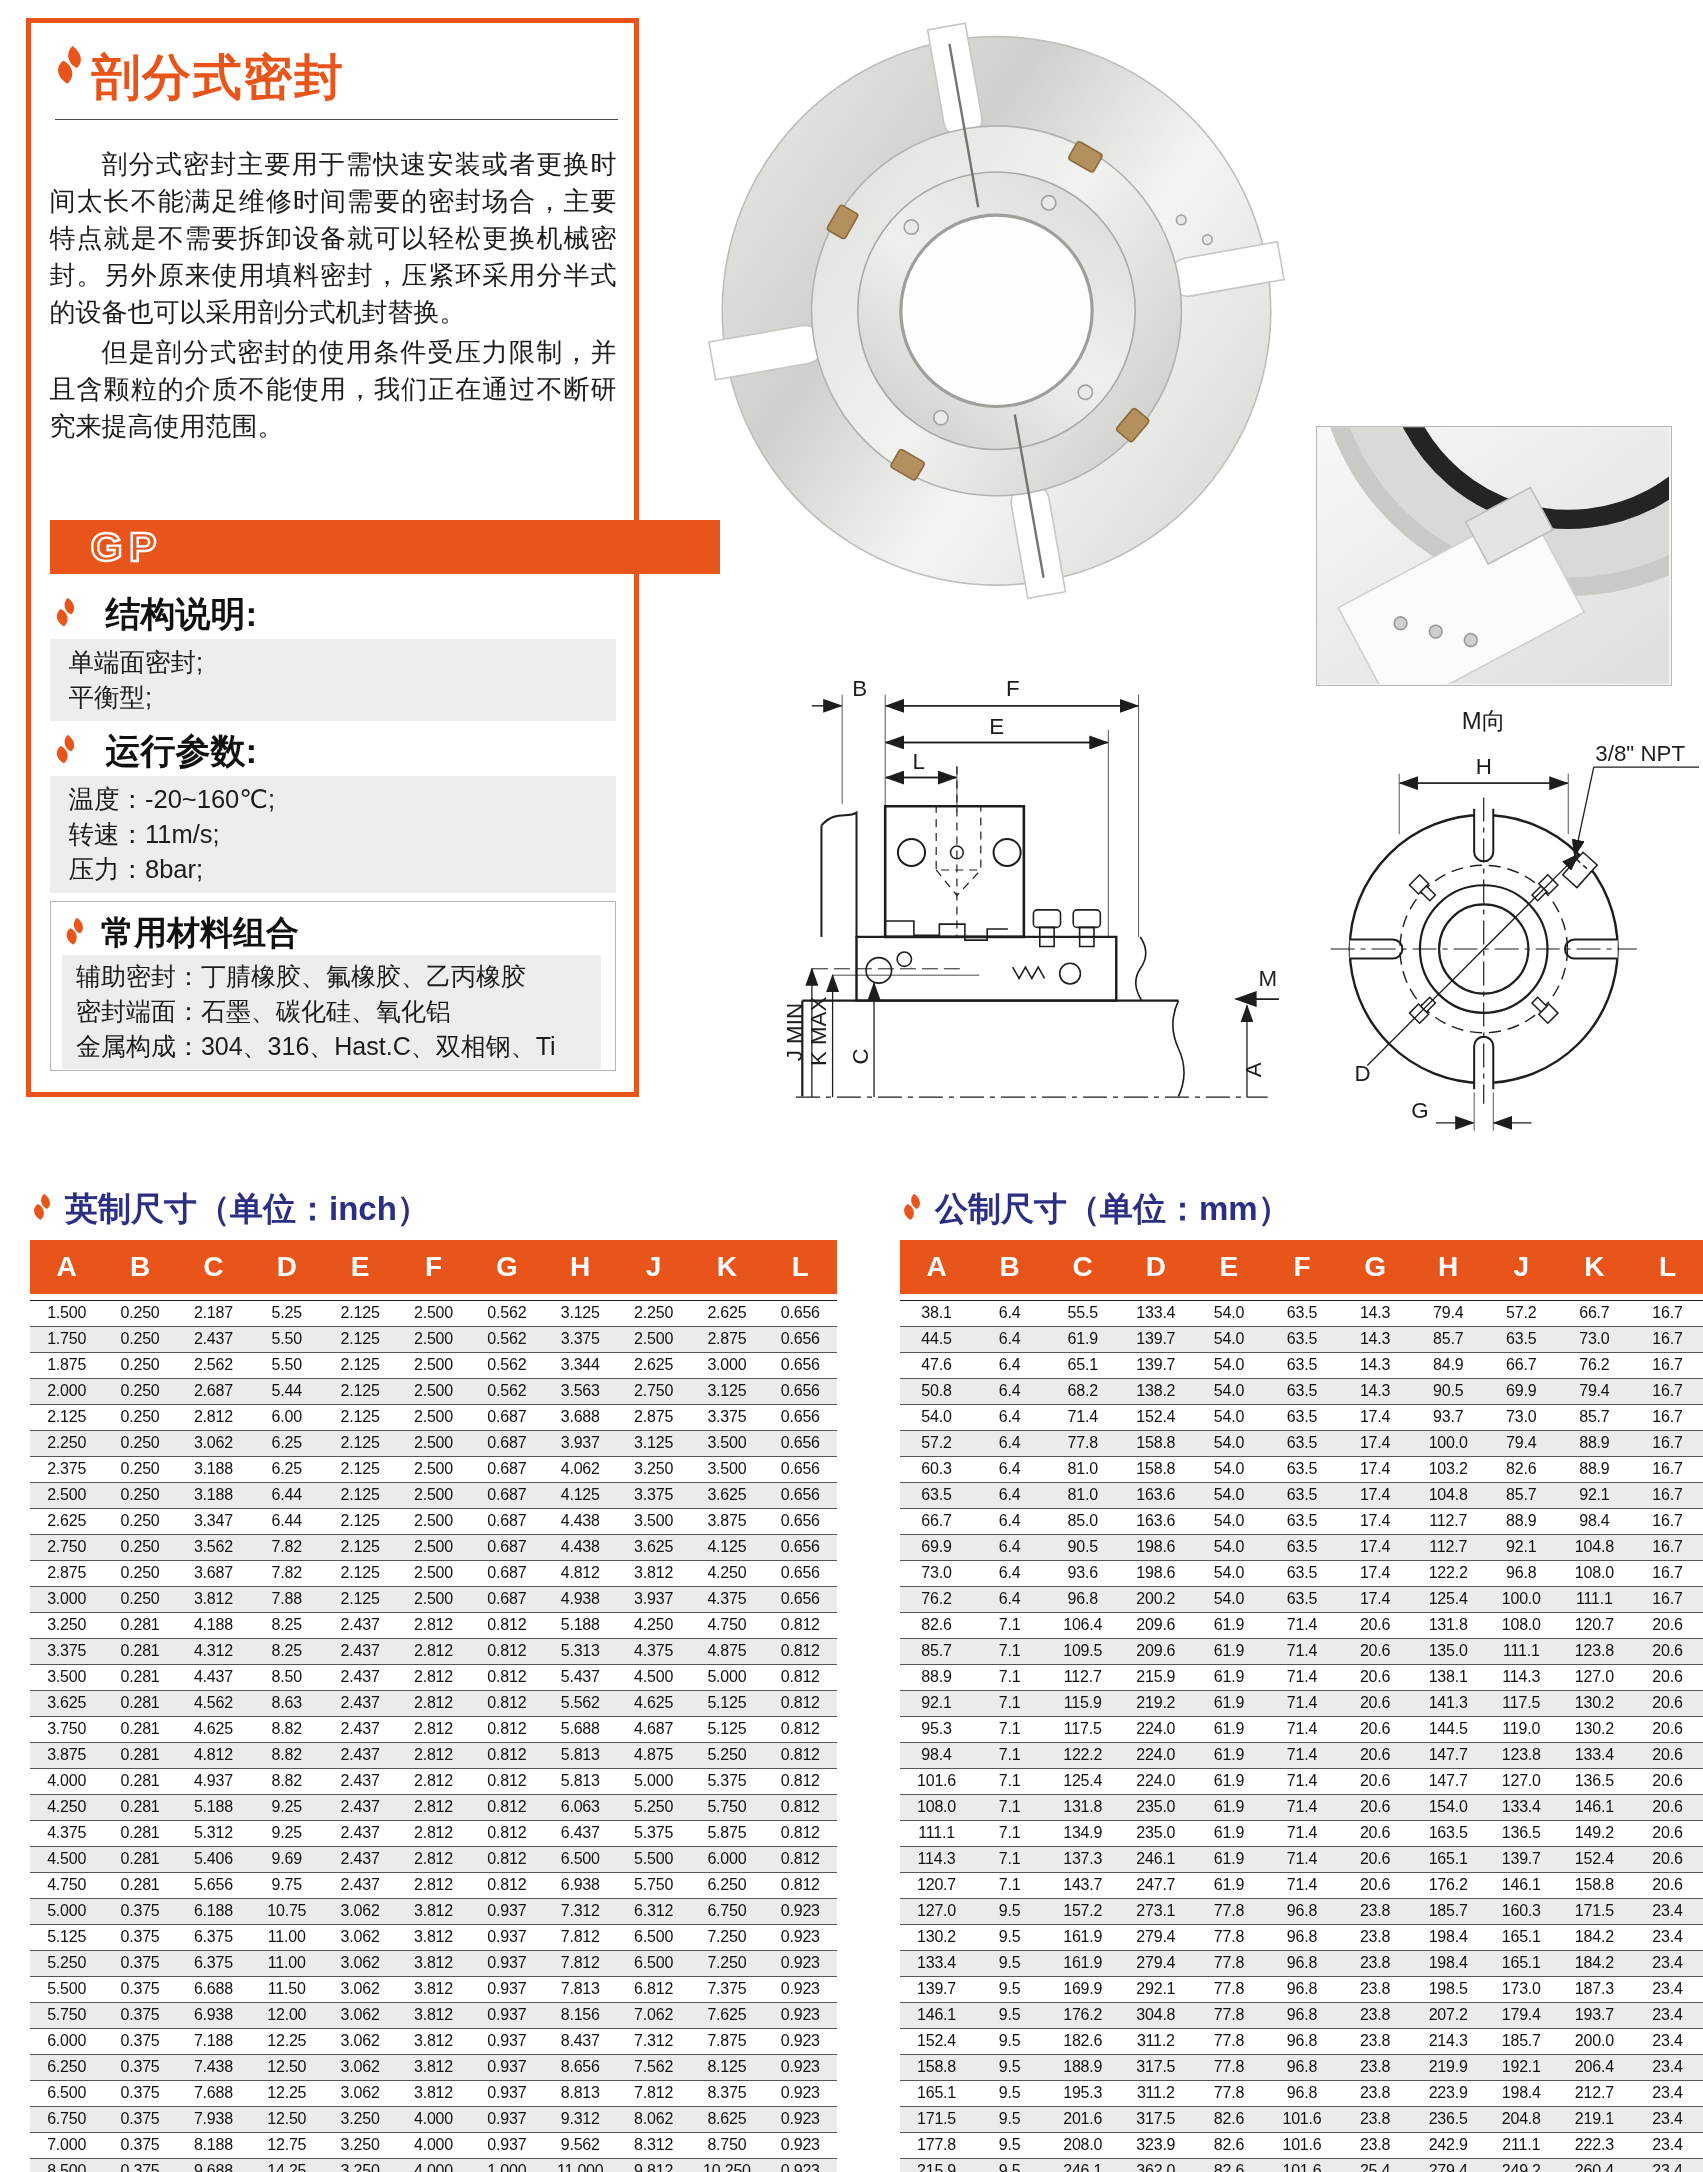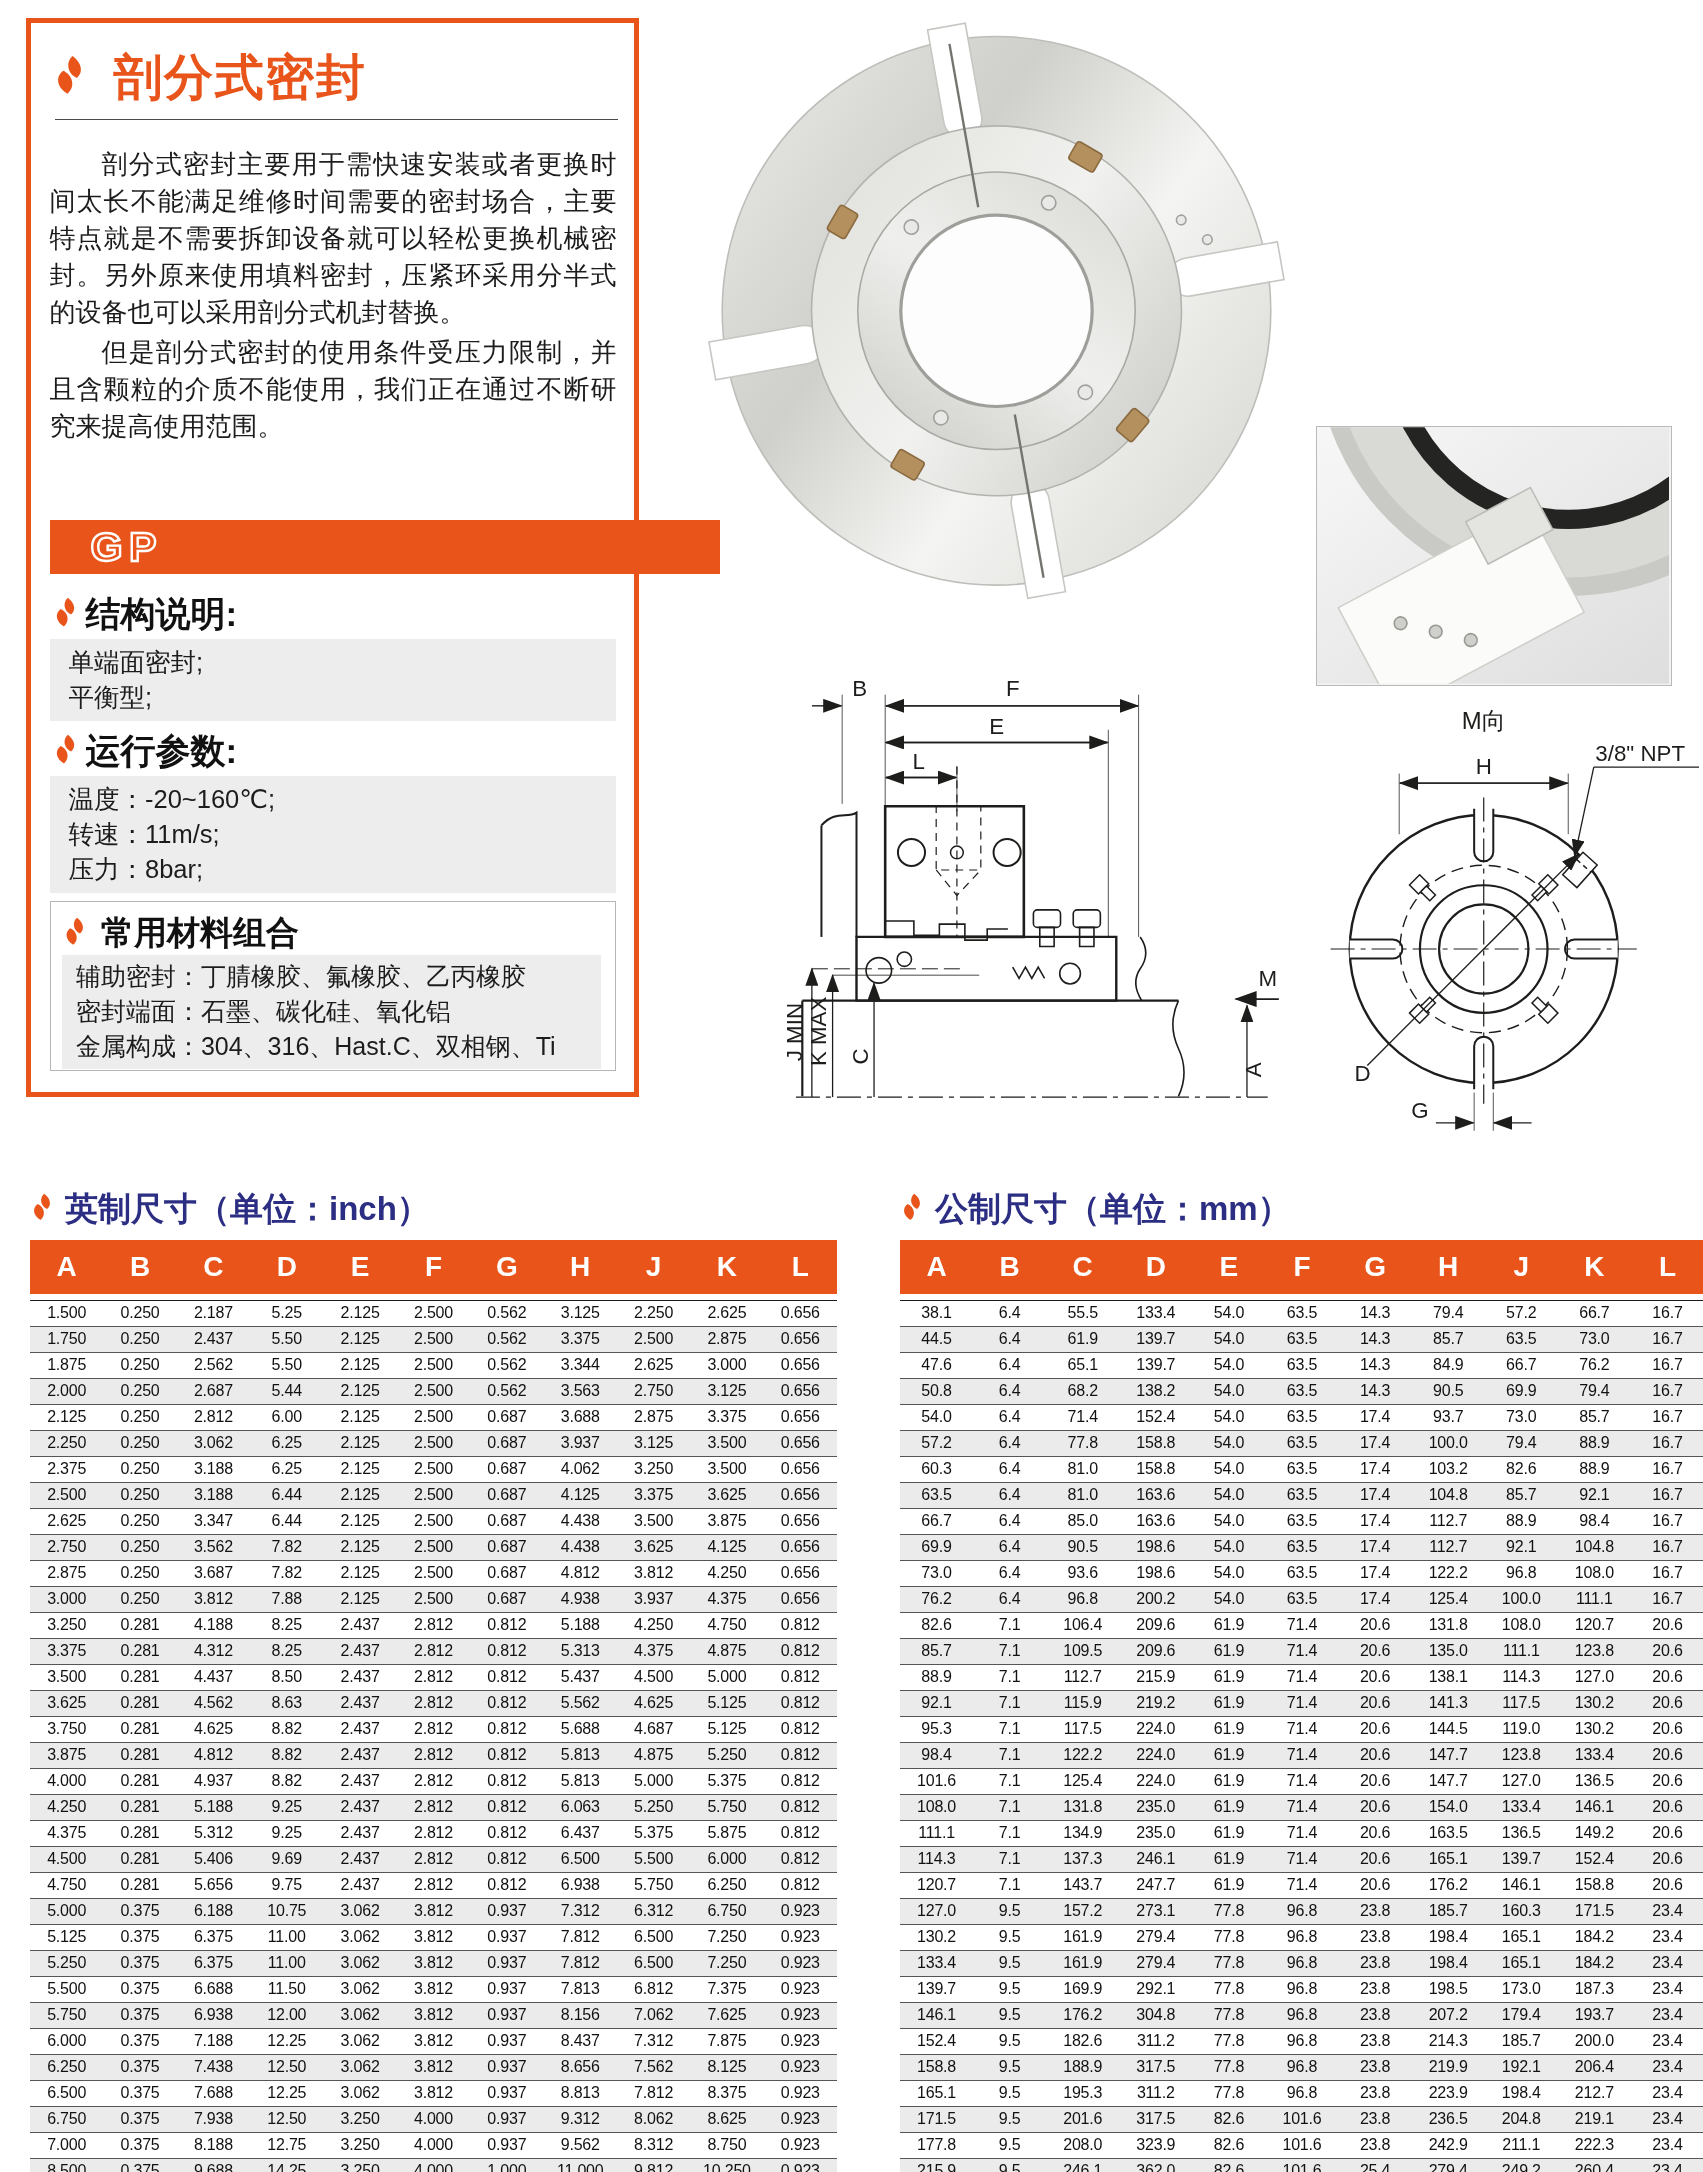--- a/index.html
+++ b/index.html
@@ -6,30 +6,30 @@
   body{
     width:1703px;height:2172px;position:relative;background:#ffffff;
     font-family:"Liberation Sans","DejaVu Sans",sans-serif;color:#1d1d1b;
     overflow:hidden;
   }
   
   .panel{
     position:absolute;left:25.5px;top:17.5px;width:603px;height:1069px;
     border:5.6px solid #e8541a;background:#fff;
   }
-  .title-row{position:absolute;left:21px;top:22px;display:flex;align-items:center;gap:27px;}
+  .title-row{position:absolute;left:21px;top:22px;display:flex;gap:5px;}
   .flame{display:block;}
   .flame path{fill:#e8541a;}
   .page-title{font-size:49px;font-weight:bold;color:#e8541a;letter-spacing:1.6px;}
   .title-rule{position:absolute;left:24px;top:96px;width:563px;height:1.6px;background:#4a4a4a;}
   .intro{position:absolute;left:16px;top:120px;width:573px;font-size:26px;line-height:37px;
          color:#1c1c1c;text-align:justify;}
   .intro p{margin:3px;text-indent:2em;}
   .gp-banner{position:absolute;left:19px;top:497px;width:652px;height:54px;background:#e8541a;padding-left:18px;}
-  .sec-head{position:absolute;display:flex;align-items:center;gap:7px;}
+  .sec-head{position:absolute;display:flex;align-items:center;gap:27px;}
   .sec-head .txt{font-size:35px;font-weight:bold;color:#111;}
   .gray-box{position:absolute;left:19px;width:566px;background:#ededed;
             font-size:25.5px;line-height:35px;color:#1c1c1c;padding:6.4px 0 6.4px 19px;box-sizing:border-box;}
   .mat-box{position:absolute;left:19px;top:878px;width:566px;height:170px;
            border:1.6px solid #b5b5b5;background:#fff;box-sizing:border-box;}
   .mat-head{position:absolute;left:11px;top:9.6px;display:flex;align-items:center;gap:14px;}
   .mat-head .txt{font-size:33px;font-weight:bold;color:#111;}
   .mat-gray{position:absolute;left:11px;top:53px;width:539px;background:#ededed;
             font-size:25px;line-height:35px;color:#1c1c1c;padding:4.8px 0 4.8px 14.4px;box-sizing:border-box;}
   

